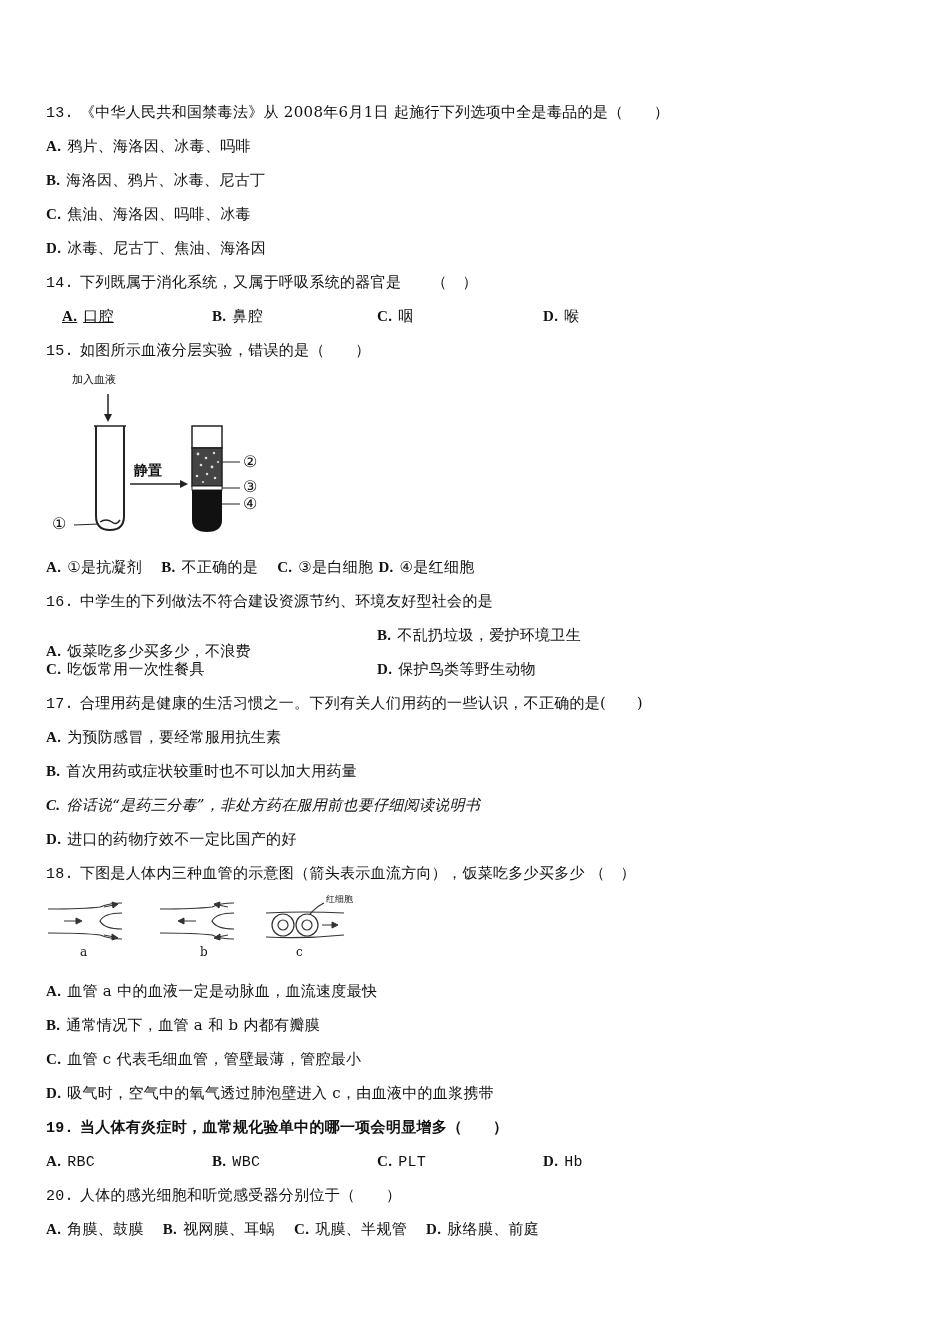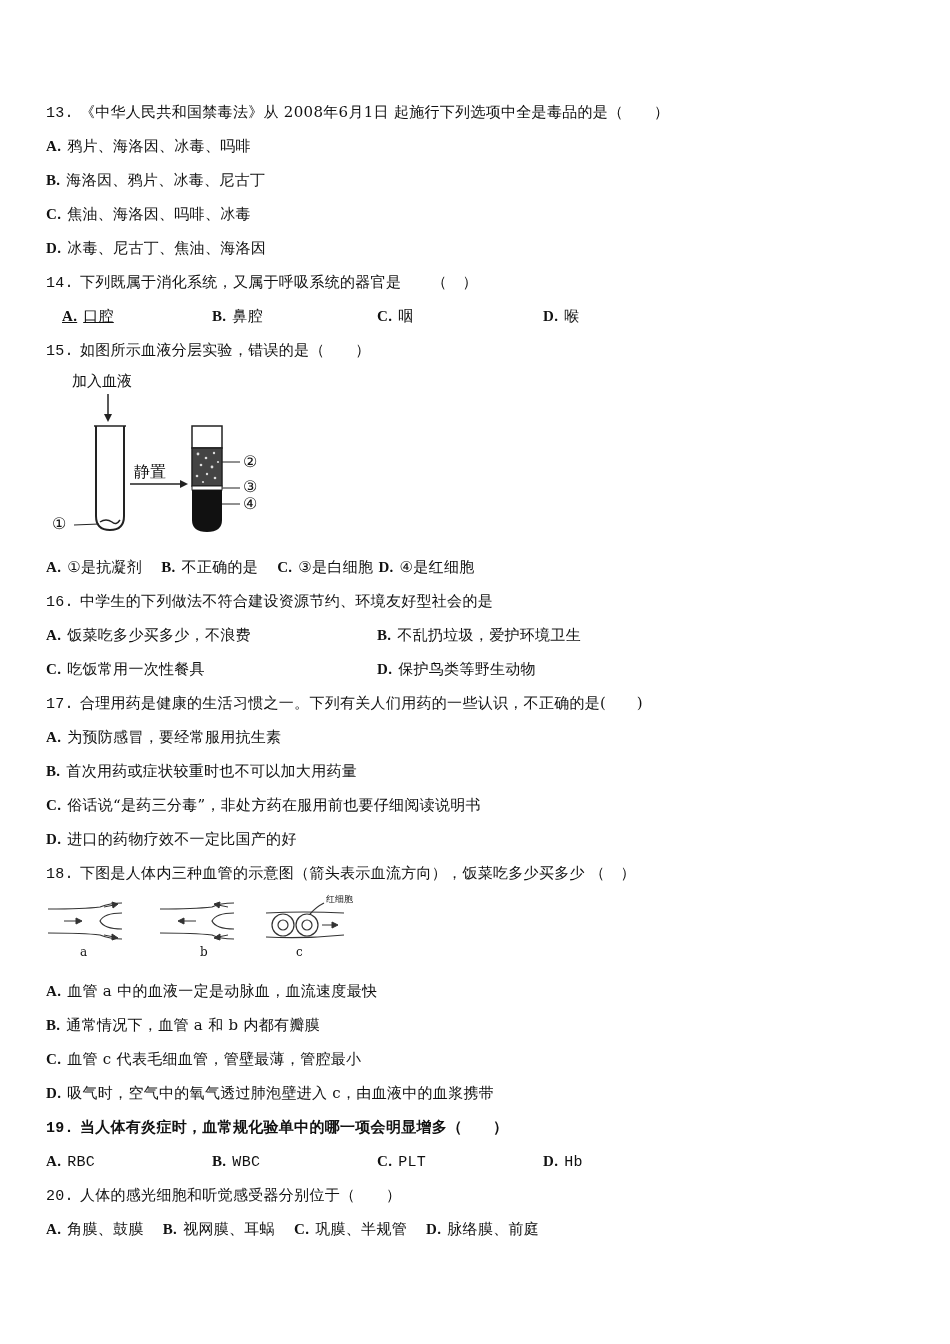--- a/index.html
+++ b/index.html
@@ -37,21 +37,21 @@
   <span class="opt" style="left:166px;"><span class="lab">B.</span><span>鼻腔</span></span>
   <span class="opt" style="left:331px;"><span class="lab">C.</span><span>咽</span></span>
   <span class="opt" style="left:497px;"><span class="lab">D.</span><span>喉</span></span>
 </div>
 
 <div class="line" style="top:340px;">
   <span class="qnum">15.</span><span>如图所示血液分层实验，错误的是（　　）</span>
 </div>
 
 <div class="fig" style="left:44px; top:370px; width:240px; height:170px;">
-  <div style="position:absolute; left:28px; top:2px; font-size:15px; font-family:'DejaVu Sans',sans-serif;">加入血液</div>
+  <div style="position:absolute; left:28px; top:2px; font-size:11px; font-family:'DejaVu Sans',sans-serif;">加入血液</div>
   <svg width="240" height="170" viewBox="0 0 240 170" style="position:absolute;left:0;top:0;">
 
     <line x1="64" y1="24" x2="64" y2="48" stroke="#222" stroke-width="1.5"></line>
     <polygon points="60,44 68,44 64,52" fill="#222"></polygon>
 
     <path d="M52 56 L52 146 Q52 160 66 160 Q80 160 80 146 L80 56" fill="none" stroke="#222" stroke-width="2"></path>
     <line x1="50" y1="56" x2="82" y2="56" stroke="#222" stroke-width="1.5"></line>
     <path d="M56 152 Q62 148 68 152 Q72 156 76 150" fill="none" stroke="#222" stroke-width="1.5"></path>
 
     <line x1="30" y1="155" x2="55" y2="154" stroke="#222" stroke-width="1"></line>
@@ -73,52 +73,52 @@
         <circle cx="171" cy="108" r="1.3"></circle>
       <circle cx="159" cy="112" r="1.1"></circle>
     </g>
     <rect x="148" y="116" width="30" height="4" fill="#fff" stroke="#222" stroke-width="1"></rect>
     <path d="M148 120 L148 150 Q148 162 163 162 Q178 162 178 150 L178 120 Z" fill="#111"></path>
 
     <line x1="178" y1="92" x2="196" y2="92" stroke="#222" stroke-width="1"></line>
     <line x1="178" y1="118" x2="196" y2="118" stroke="#222" stroke-width="1"></line>
     <line x1="178" y1="134" x2="196" y2="134" stroke="#222" stroke-width="1"></line>
   </svg>
-  <div style="position:absolute; left:90px; top:92px; font-size:16px; font-weight:normal; font-family:'DejaVu Sans',sans-serif;">静置</div>
+  <div style="position:absolute; left:90px; top:92px; font-size:14px; font-weight:bold; font-family:'DejaVu Sans',sans-serif;">静置</div>
   <div style="position:absolute; left:8px; top:144px; font-size:16px;">①</div>
   <div style="position:absolute; left:199px; top:82px; font-size:16px;">②</div>
   <div style="position:absolute; left:199px; top:107px; font-size:16px;">③</div>
   <div style="position:absolute; left:199px; top:124px; font-size:16px;">④</div>
 </div>
 
 <div class="line" style="top:557px;">
   <span><span class="lab">A.</span><span>①是抗凝剂</span></span>
   <span style="margin-left:14px;"><span class="lab">B.</span><span>不正确的是</span></span>
   <span style="margin-left:14px;"><span class="lab">C.</span><span>③是白细胞</span></span>
   <span style="margin-left:0;"><span class="lab">D.</span><span>④是红细胞</span></span>
 </div>
 
 <div class="line" style="top:591px;">
   <span class="qnum">16.</span><span>中学生的下列做法不符合建设资源节约、环境友好型社会的是</span>
 </div>
 <div class="line" style="top:625px; width:880px; height:20px;">
-  <span class="opt" style="left:0;"><span class="lab">A.</span><span>饭菜吃多少买多少，不浪费</span></span>
+  <span class="opt" style="left:0;margin-top:16px;"><span class="lab">A.</span><span>饭菜吃多少买多少，不浪费</span></span>
   <span class="opt" style="left:331px;"><span class="lab">B.</span><span>不乱扔垃圾，爱护环境卫生</span></span>
 </div>
 <div class="line" style="top:659px; width:880px; height:20px;">
   <span class="opt" style="left:0;"><span class="lab">C.</span><span>吃饭常用一次性餐具</span></span>
   <span class="opt" style="left:331px;"><span class="lab">D.</span><span>保护鸟类等野生动物</span></span>
 </div>
 
 <div class="line" style="top:693px;">
   <span class="qnum">17.</span><span>合理用药是健康的生活习惯之一。下列有关人们用药的一些认识，不正确的是(　　)</span>
 </div>
 <div class="line" style="top:727px;"><span class="lab">A.</span><span>为预防感冒，要经常服用抗生素</span></div>
 <div class="line" style="top:761px;"><span class="lab">B.</span><span>首次用药或症状较重时也不可以加大用药量</span></div>
-<div class="line" style="top:795px;"><span class="lab">C.</span><span>俗话说“是药三分毒”，非处方药在服用前也要仔细阅读说明书</span></div>
+<div class="line" style="top:795px;font-style:italic;"><span class="lab">C.</span><span>俗话说“是药三分毒”，非处方药在服用前也要仔细阅读说明书</span></div>
 <div class="line" style="top:829px;"><span class="lab">D.</span><span>进口的药物疗效不一定比国产的好</span></div>
 
 <div class="line" style="top:863px;">
   <span class="qnum">18.</span><span>下图是人体内三种血管的示意图（箭头表示血流方向），饭菜吃多少买多少 （　）</span>
 </div>
 
 <div class="fig" style="left:44px; top:893px; width:320px; height:70px;">
   <svg width="320" height="70" viewBox="0 0 320 70">
     <g fill="none" stroke="#333" stroke-width="1.2">
 

